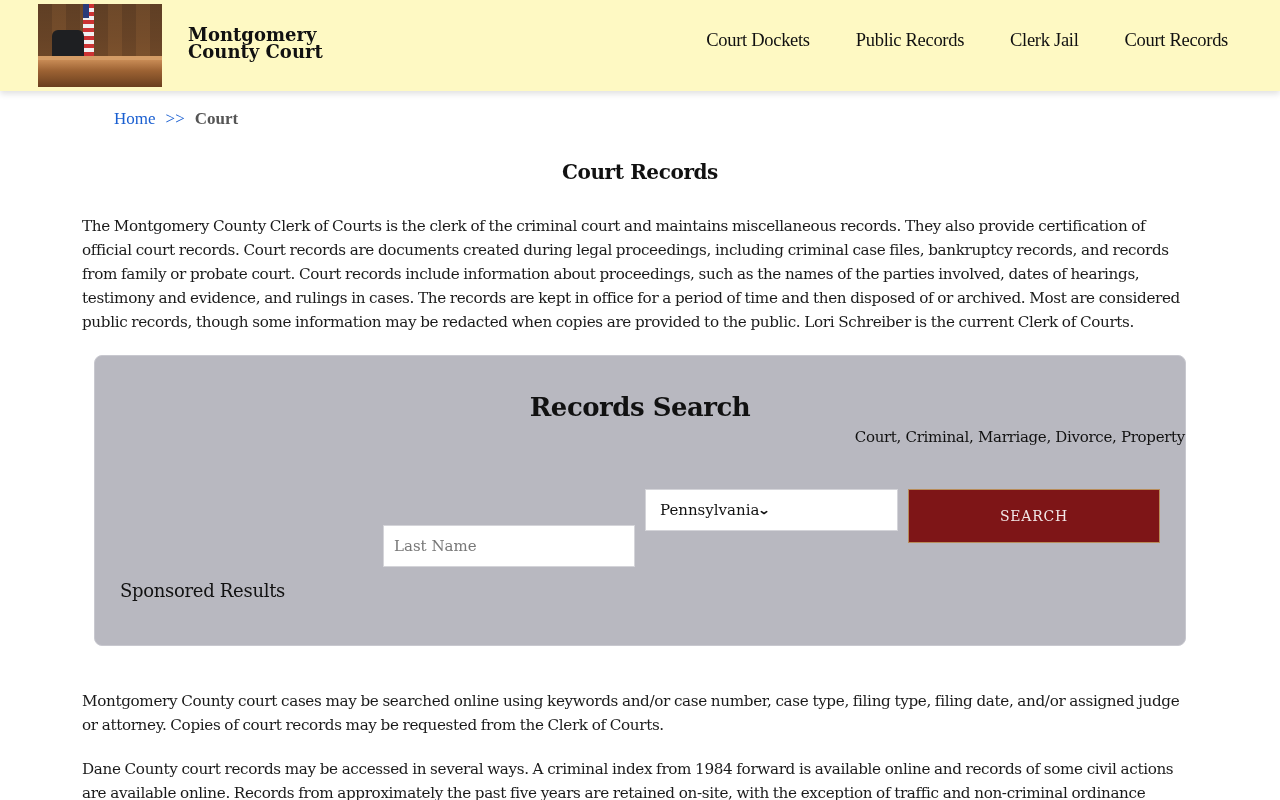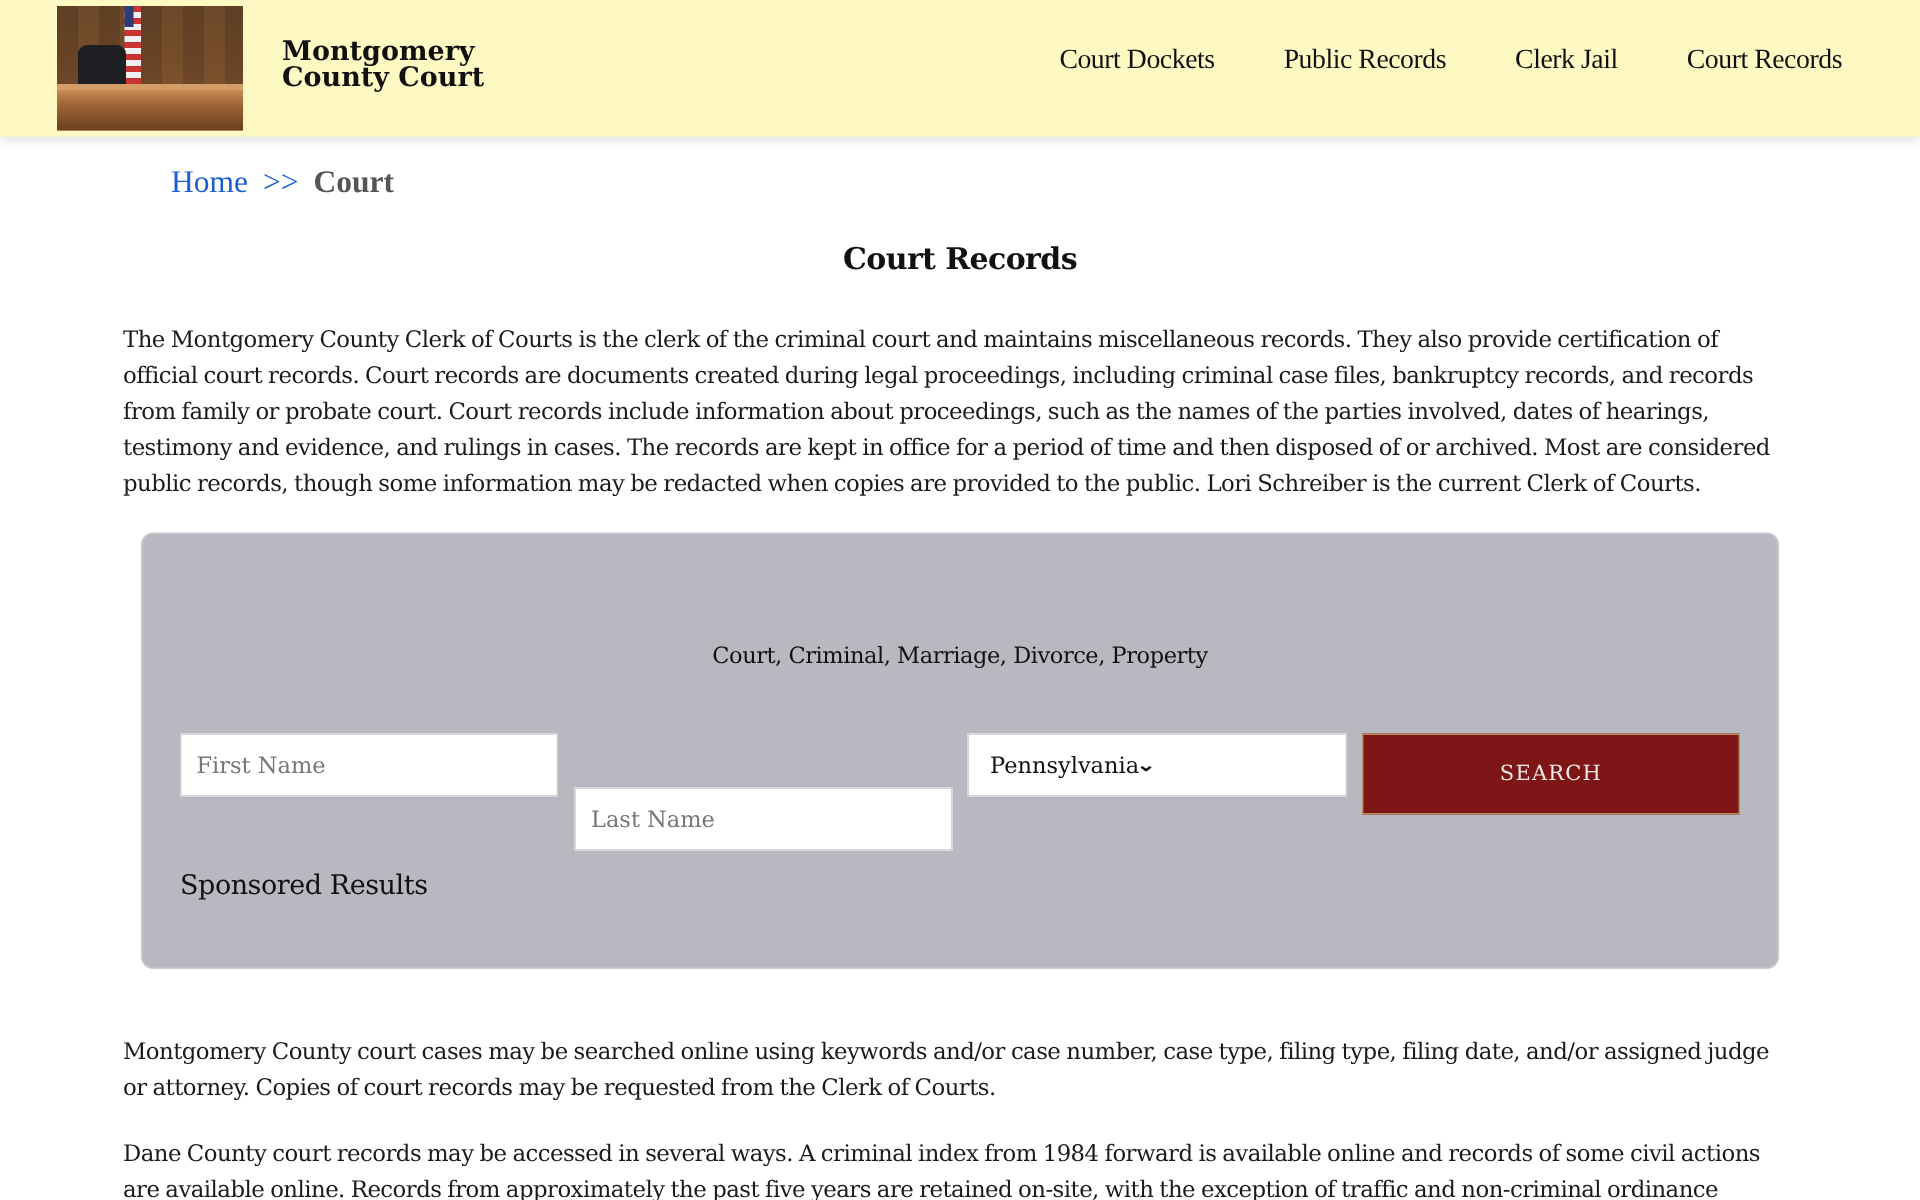--- a/index.html
+++ b/index.html
@@ -39,21 +39,21 @@
     .nav { position: absolute; right: 52px; top: 30px; display: flex; gap: 18px; }
     .nav a {
       font-family: Liberation Serif, serif;
       font-size: 18.5px; color: #111; text-decoration: none;
       letter-spacing: -0.3px;
       margin-left: 28px;
     }
 
     .breadcrumb {
       position: absolute; left: 114px; top: 109px;
-      font-family: "Liberation Serif", serif; font-size: 21px;
+      font-family: "Liberation Serif", serif; font-size: 17px;
       display: flex; gap: 10px; align-items: baseline;
     }
     .breadcrumb .home { color: #1a5fd1; text-decoration: none; }
     .breadcrumb .sep { color: #1a5fd1; }
     .breadcrumb .current { color: #555; font-weight: bold; text-align: center; }
 
     .page-title {
       position: absolute; left: 0; width: 1280px; top: 160px;
       text-align: center;
       font-family: "DejaVu Serif", serif; font-size: 20px; font-weight: bold; color: #111;
@@ -77,21 +77,21 @@
       border: 1px solid #c8c8cf;
     }
     .search-title {
       position: absolute; left: 0; width: 100%; top: 36px;
       text-align: center;
       font-family: "DejaVu Serif", serif; font-size: 26px; color: #111;
       letter-spacing: -0.5px;
     }
     .search-subtitle {
       position: absolute; left: 0; width: 100%; top: 72px;
-      text-align: center;
+      text-align: right;
       font-family: "DejaVu Serif", serif; font-size: 15px; color: #111;
       letter-spacing: -0.3px;
     }
     .field {
       position: absolute; top: 133px; height: 42px; width: 252px;
       background: #fff; border: 1px solid #d4d4d9;
       font-family: "DejaVu Serif", serif; font-size: 15px;
       padding: 0 10px; color: #111; outline: none;
     }
     .field::placeholder { color: #777; }
@@ -141,22 +141,22 @@
   <a href="#" class="home">Home</a>
   <span class="sep">&gt;&gt;</span>
   <span class="current">Court</span>
 </div>
 
 <h1 class="page-title">Court Records</h1>
 
 <p class="para para1">The Montgomery County Clerk of Courts is the clerk of the criminal court and maintains miscellaneous records. They also provide certification of official court records. Court records are documents created during legal proceedings, including criminal case files, bankruptcy records, and records from family or probate court. Court records include information about proceedings, such as the names of the parties involved, dates of hearings, testimony and evidence, and rulings in cases. The records are kept in office for a period of time and then disposed of or archived. Most are considered public records, though some information may be redacted when copies are provided to the public. Lori Schreiber is the current Clerk of Courts.</p>
 
 <section class="search-panel">
+  <h2 class="search-title">Records Search</h2>
   <div class="search-subtitle">Court, Criminal, Marriage, Divorce, Property</div>
-  <input class="field first" type="text" placeholder="First Name" style="">
   <input class="field last" type="text" placeholder="Last Name" style="">
   <div class="state-select">
     <span>Pennsylvania</span>
     <span class="chev">⌄</span>
   </div>
   <button class="search-btn">SEARCH</button>
   <div class="sponsored">Sponsored Results</div>
 </section>
 
 <p class="para para2">Montgomery County court cases may be searched online using keywords and/or case number, case type, filing type, filing date, and/or assigned judge or attorney. Copies of court records may be requested from the Clerk of Courts.</p>

